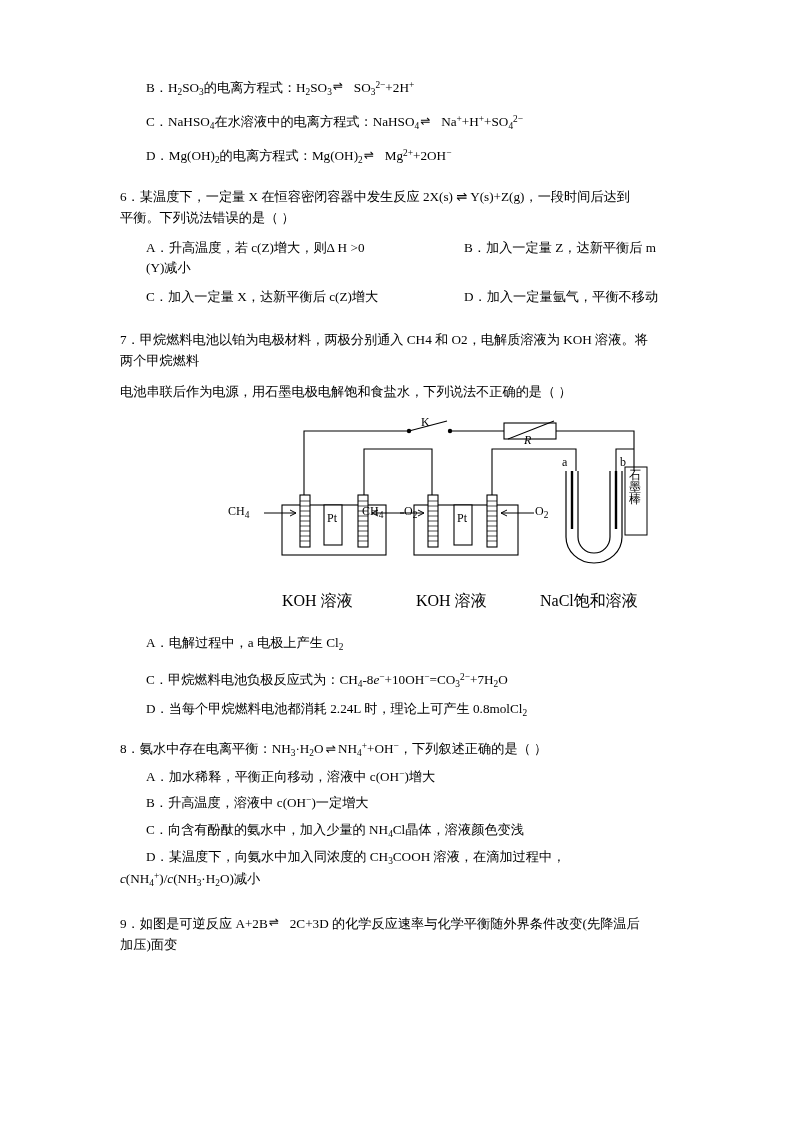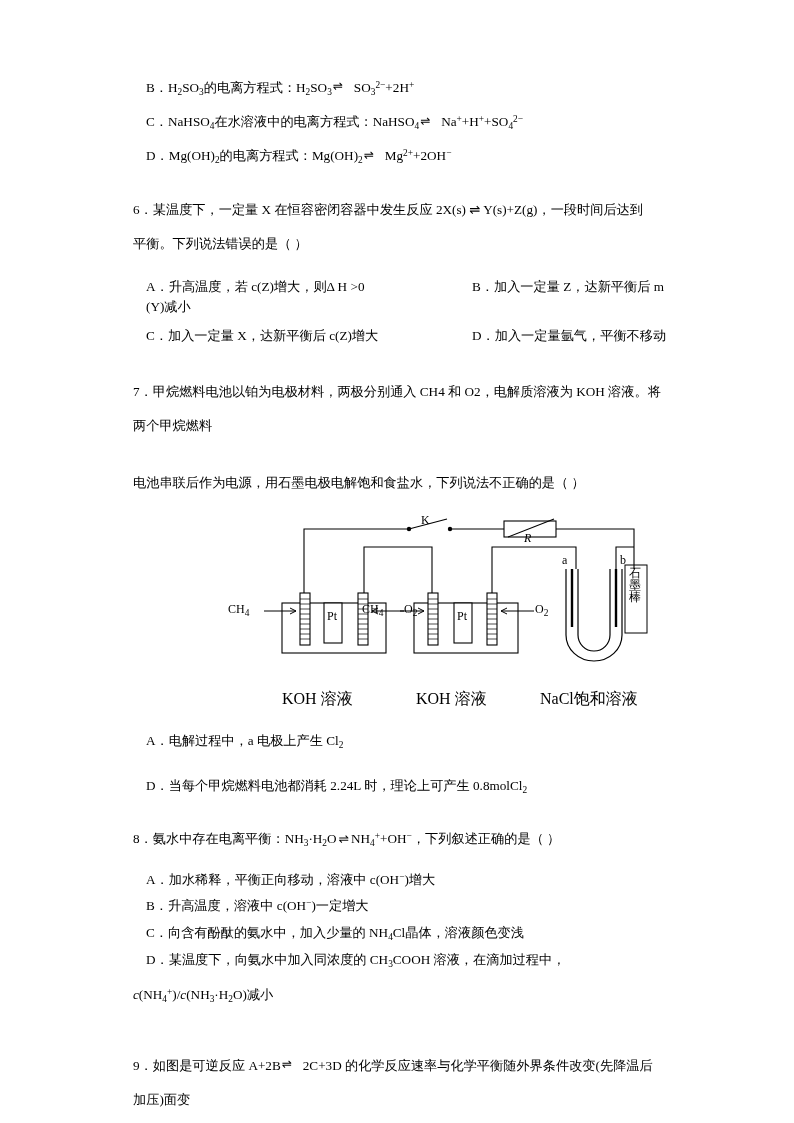--- a/index.html
+++ b/index.html
@@ -23,21 +23,21 @@
   }
   .opt {
     font-size: 13.2px;
     line-height: 1.55;
     margin: 0;
     padding-left: 26px;
   }
   .q {
     font-size: 13.2px;
     line-height: 1.6;
-    margin: 13px;
+    margin: 0;
   }
   .sp-18 { height: 18px; }
   .sp-13 { height: 13px; }
   .sp-10 { height: 10px; }
   .sp-8 { height: 8px; }
   .sp-6 { height: 6px; }
   .sp-22 { height: 22px; }
   sub { font-size: 9.4px; vertical-align: -0.28em; }
   sup { font-size: 9.4px; vertical-align: 0.42em; }
   .eqarrow {
@@ -61,21 +61,21 @@
     margin: 0 2px;
   }
   .opt-2col {
     display: flex;
     font-size: 13.2px;
     line-height: 1.55;
     padding-left: 26px;
     align-items: center;
   }
   .opt-2col .c1 { width: 318px; flex: 0 0 318px; }
-  .opt-2col .c2 { flex: 1 1 auto; margin-left: 8px; }
+  .opt-2col .c2 { flex: 1 1 auto; }
   .italic { font-style: italic; }
 
   
   .figure {
     position: relative;
     width: 560px;
     height: 180px;
     margin: 6px 0 0 84px;
   }
   .fig-svg { position: absolute; left: 0; top: 0; }
@@ -267,20 +267,21 @@
     <span style="left:78px;">KOH 溶液</span>
     <span style="left:212px;">KOH 溶液</span>
     <span style="left:336px;">NaCl饱和溶液</span>
   </div>
 
   <div class="sp-22"></div>
 
   <p class="opt">A．电解过程中，a 电极上产生 Cl<sub>2</sub></p>
   <div class="sp-8"></div>
   <div class="sp-8"></div>
+  <p class="opt">C．甲烷燃料电池负极反应式为：CH<sub>4</sub>-8<span class="italic">e</span><sup>−</sup>+10OH<sup>−</sup>=CO<sub>3</sub><sup>2−</sup>+7H<sub>2</sub>O</p>
   <div class="sp-8"></div>
   <p class="opt">D．当每个甲烷燃料电池都消耗 2.24L 时，理论上可产生 0.8molCl<sub>2</sub></p>
 
   <div class="sp-18"></div>
 
   <p class="q">
     <span>8．</span>氨水中存在电离平衡：NH<sub>3</sub>·H<sub>2</sub>O<span class="revarrow">⇌</span>NH<sub>4</sub><sup>+</sup>+OH<sup>−</sup>，下列叙述正确的是（       ）
   </p>
   <div class="sp-6"></div>
   <p class="opt">A．加水稀释，平衡正向移动，溶液中 c(OH<sup>−</sup>)增大</p>

